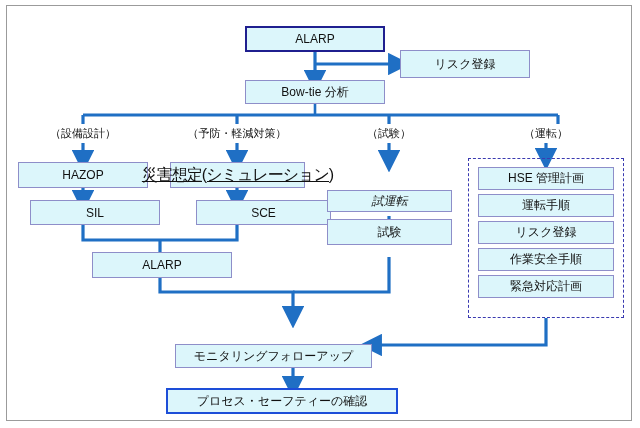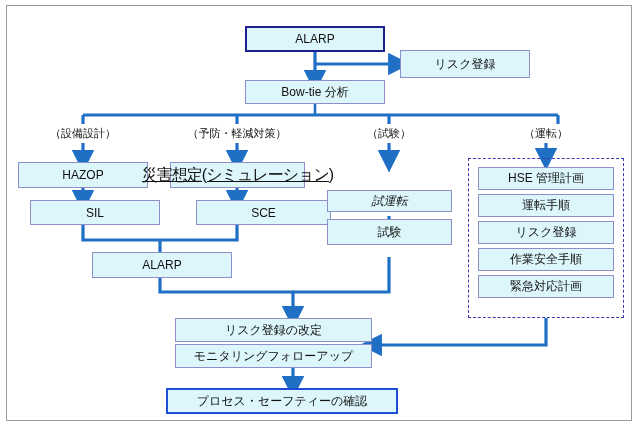--- a/index.html
+++ b/index.html
@@ -92,18 +92,17 @@
   <div class="box" style="left:327px;top:190px;width:125px;height:22px;font-style:italic;">試運転</div>
   <div class="box" style="left:327px;top:219px;width:125px;height:26px;">試験</div>
 
   <div class="dashed" style="left:468px;top:158px;width:156px;height:160px;"></div>
   <div class="box" style="left:478px;top:167px;width:136px;height:23px;">HSE 管理計画</div>
   <div class="box" style="left:478px;top:194px;width:136px;height:23px;">運転手順</div>
   <div class="box" style="left:478px;top:221px;width:136px;height:23px;">リスク登録</div>
   <div class="box" style="left:478px;top:248px;width:136px;height:23px;">作業安全手順</div>
   <div class="box" style="left:478px;top:275px;width:136px;height:23px;">緊急対応計画</div>
 
-  <div class="box" style="left:175px;top:318px;width:197px;height:24px;">リスク登録の改定</div>
   <div class="box" style="left:175px;top:344px;width:197px;height:24px;">モニタリングフォローアップ</div>
 
   <div class="box red" style="left:166px;top:388px;width:232px;height:26px;">プロセス・セーフティーの確認</div>
 
 </div>
 
 </body></html>

